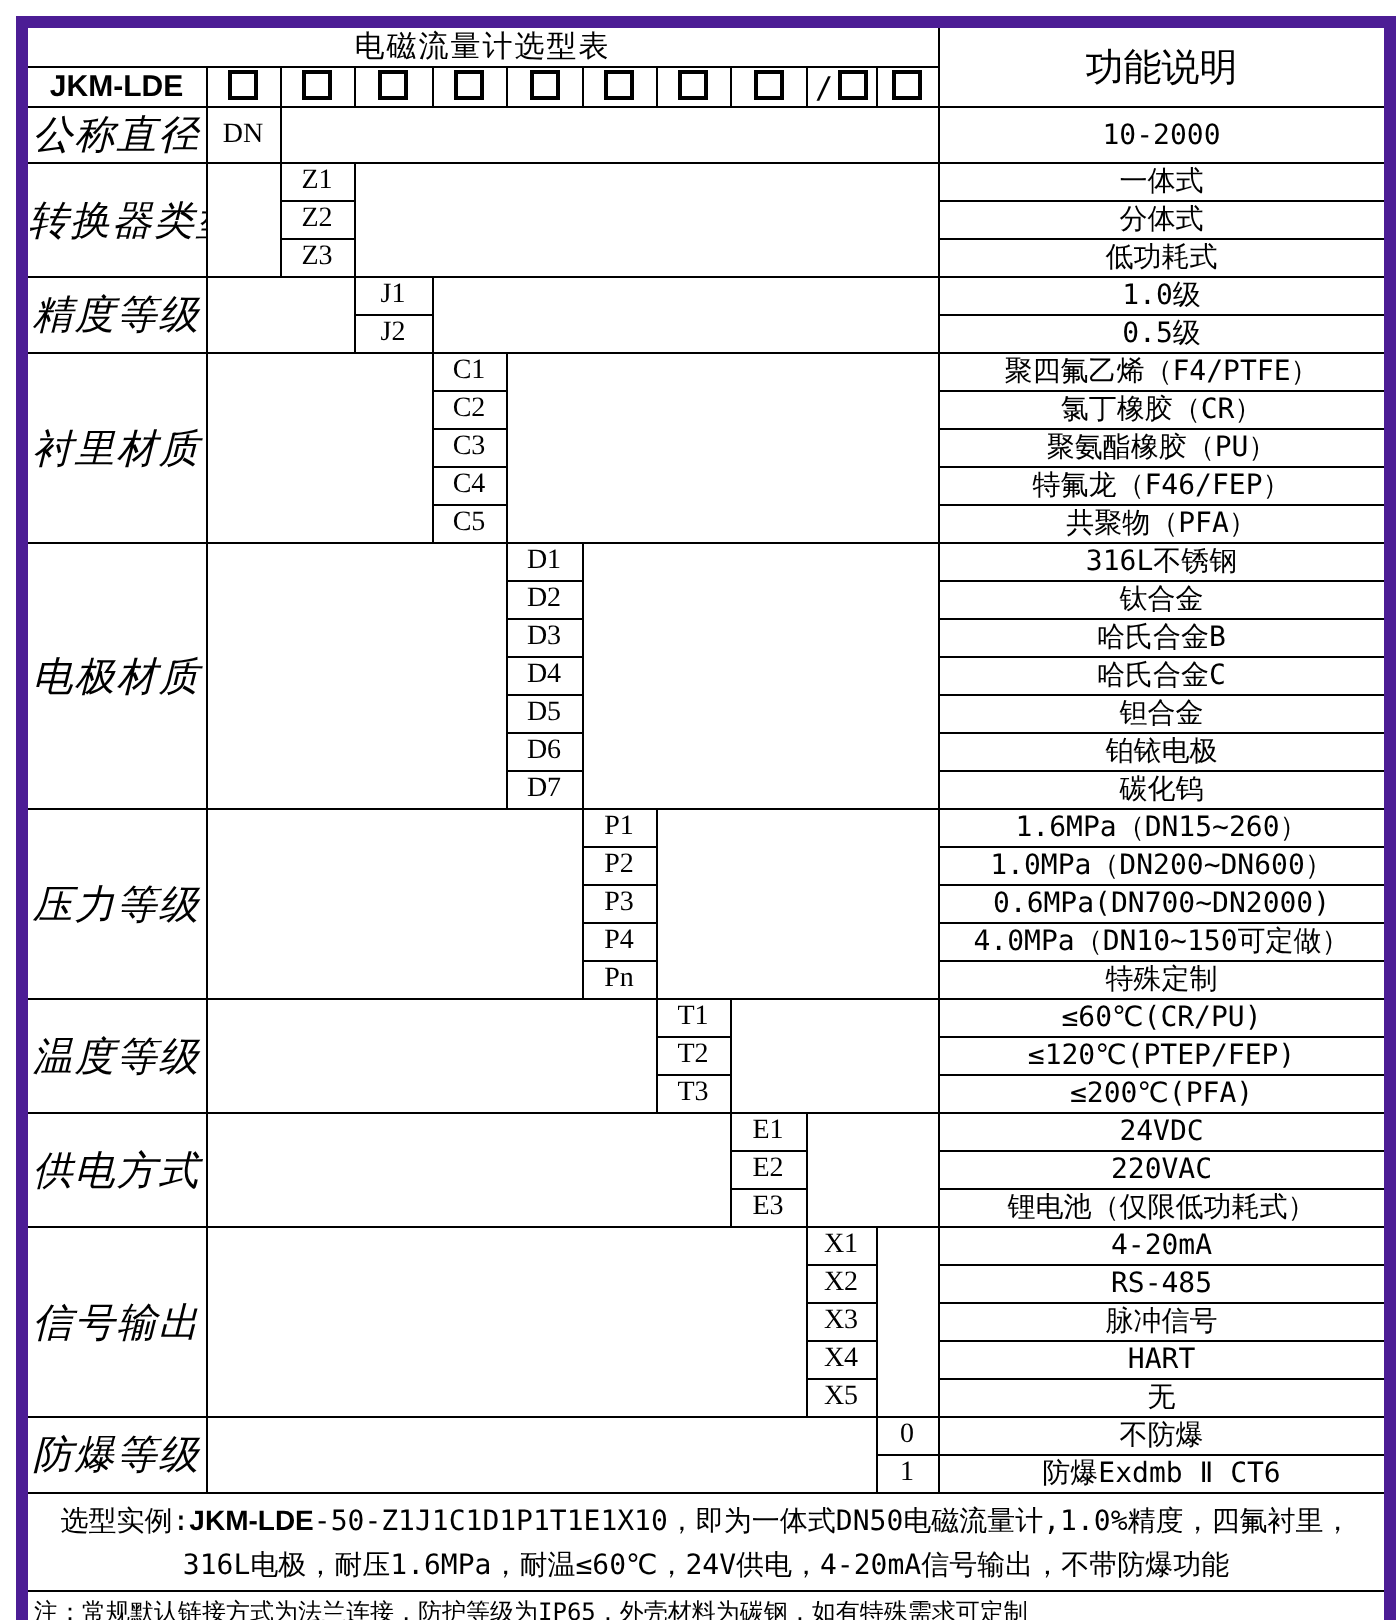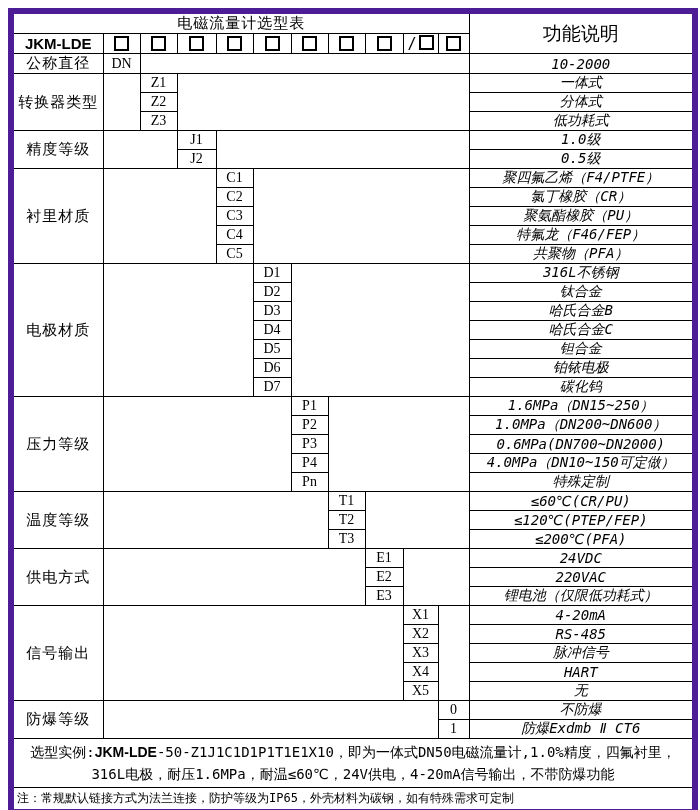--- a/index.html
+++ b/index.html
@@ -9,23 +9,23 @@
             border-collapse:collapse;table-layout:fixed;
             border:6px solid #4c1d95;}
   td{border:1px solid #000;padding:0;font-size:14px;text-align:center;
      vertical-align:middle;overflow:hidden;white-space:nowrap;}
   tr.r20{height:20px;}
   tr.r19{height:19px;}
   td.title{font-size:15px;letter-spacing:1px;}
   td.fdesc{font-size:19px;}
   td.model{font-family:"Liberation Sans",sans-serif;font-weight:bold;
            font-size:15px;}
-  td.cat{font-size:15px;letter-spacing:1px;}
+  td.cat{font-size:20px;letter-spacing:1px;font-style:italic;}
   td.code{font-size:14px;font-family:Liberation Serif, serif;}
-  td.desc{font-size:14px;font-style:italic;}
+  td.desc{font-size:14px;}
   span.box{display:inline-block;width:11px;height:11px;
            border:2px solid #000;vertical-align:middle;margin-top:-2px;}
   span.slash{display:inline-block;font-size:15px;margin-right:2px;
              vertical-align:middle;}
   td.footer-example{height:46px;font-size:14px;white-space:normal;
                     line-height:22px;padding:1px 2px;}
   td.footer-note{height:21px;font-size:12px;text-align:left;
                  padding-left:3px;}
   .bold-model{font-family:"Liberation Sans",sans-serif;font-weight:bold;}
 </style>
@@ -157,21 +157,21 @@
   <tr class="r19">
     <td class="code">D7</td>
     <td class="desc">碳化钨</td>
   </tr>
 
   <tr class="r19">
     <td class="cat" rowspan="5">压力等级</td>
     <td colspan="5" rowspan="5"></td>
     <td class="code">P1</td>
     <td colspan="4" rowspan="5"></td>
-    <td class="desc">1.6MPa（DN15~250）</td>
+    <td class="desc">1.6MPa（DN15~260）</td>
   </tr>
   <tr class="r19">
     <td class="code">P2</td>
     <td class="desc">1.0MPa（DN200~DN600）</td>
   </tr>
   <tr class="r19">
     <td class="code">P3</td>
     <td class="desc">0.6MPa(DN700~DN2000)</td>
   </tr>
   <tr class="r19">

